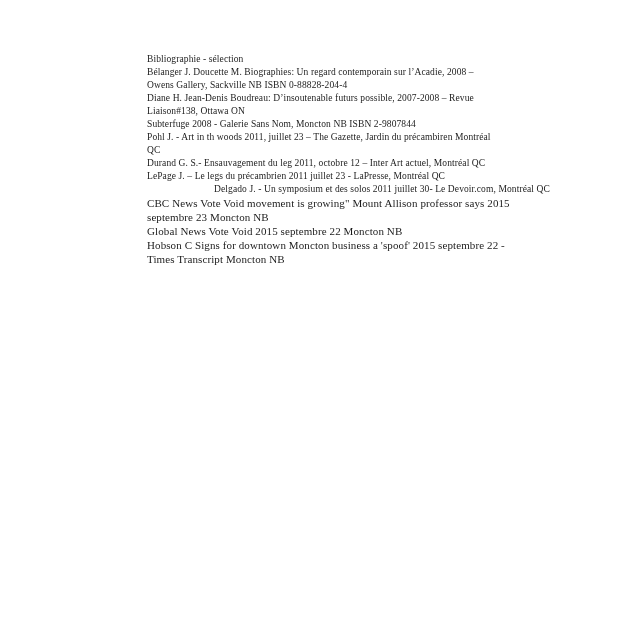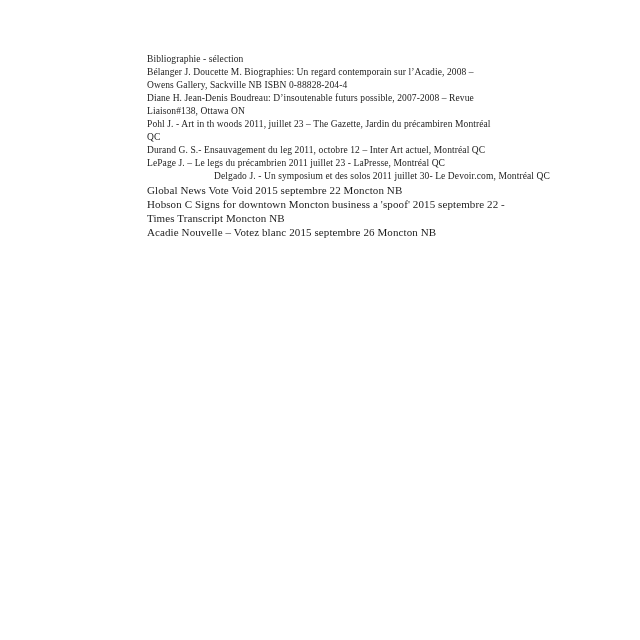--- a/index.html
+++ b/index.html
@@ -45,23 +45,25 @@
 </head>
 <body>
 
 <div class="doc-page">
   <div class="doc-content">
     <p class="sm mb21">Bibliographie - sélection</p>
     <p class="sm mb24">Bélanger J. Doucette M. Biographies: Un regard contemporain sur l’Acadie, 2008 –
 Owens Gallery, Sackville NB ISBN 0-88828-204-4</p>
     <p class="sm mb18">Diane H. Jean-Denis Boudreau: D’insoutenable futurs possible, 2007-2008 – Revue
 Liaison#138, Ottawa ON</p>
+    <p class="sm mb22">Subterfuge 2008 - Galerie Sans Nom, Moncton NB ISBN 2-9807844</p>
     <p class="sm mb9">Pohl J. - Art in th woods 2011, juillet 23 – The Gazette, Jardin du précambiren Montréal
 QC</p>
     <p class="sm mb10">Durand G. S.- Ensauvagement du leg 2011, octobre 12 – Inter Art actuel, Montréal QC</p>
     <p class="sm mb10">LePage J. – Le legs du précambrien 2011 juillet 23 - LaPresse, Montréal QC</p>
     <p class="sm mb11">Delgado J. - Un symposium et des solos 2011 juillet 30- Le Devoir.com, Montréal QC</p>
+    <p class="lg mb13">CBC News Vote Void movement is growing" Mount Allison professor says 2015
+septembre 23 Moncton NB</p>
     <p class="lg mb8">Global News Vote Void 2015 septembre 22 Moncton NB</p>
     <p class="lg mb9">Hobson C Signs for downtown Moncton business a 'spoof' 2015 septembre 22 -
 Times Transcript Moncton NB</p>
-    <p class="lg">Acadie Nouvelle – Votez blanc 2015 septembre 26 Moncton NB</p>
   </div>
 </div>
 
 </body></html>

